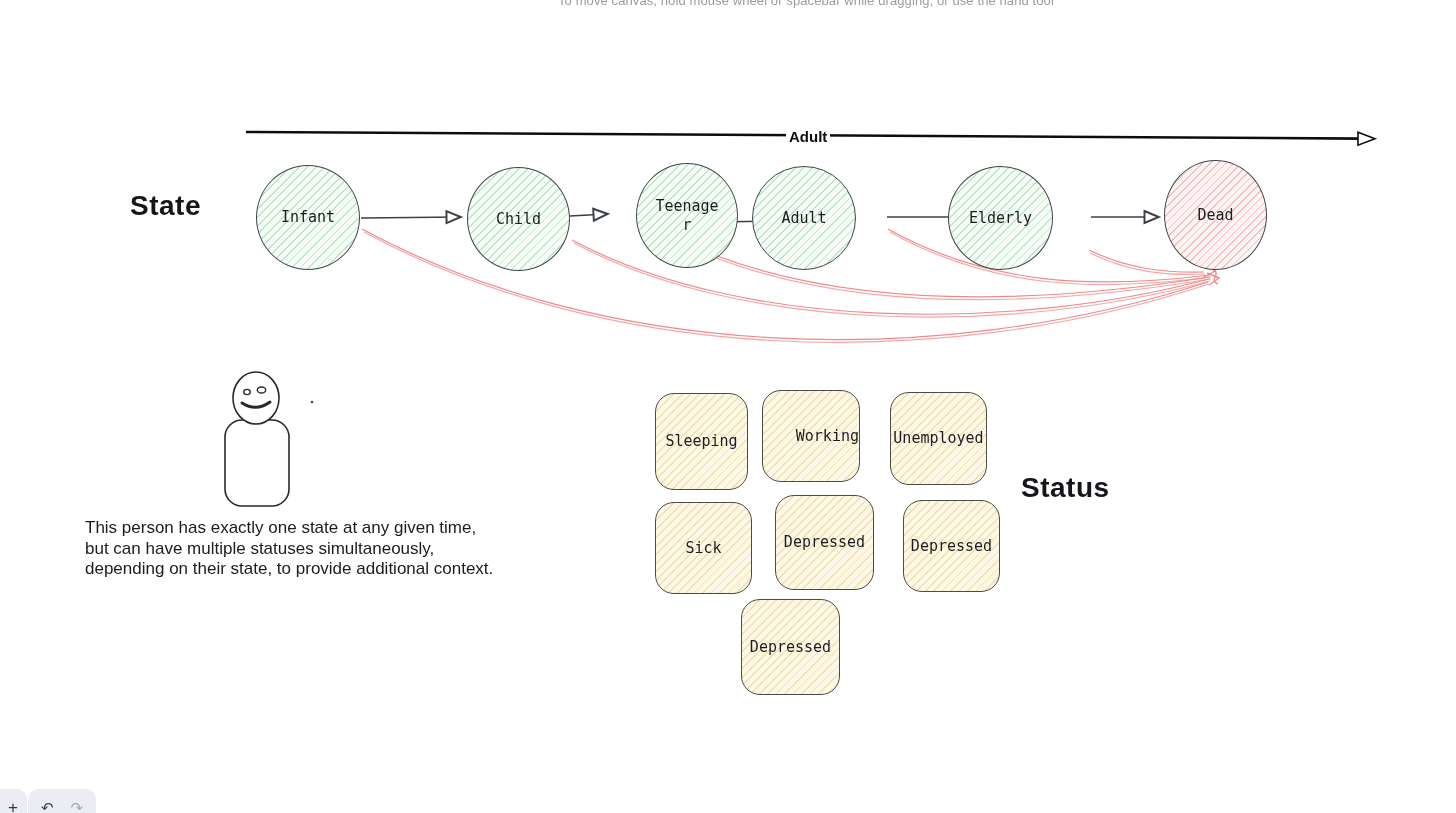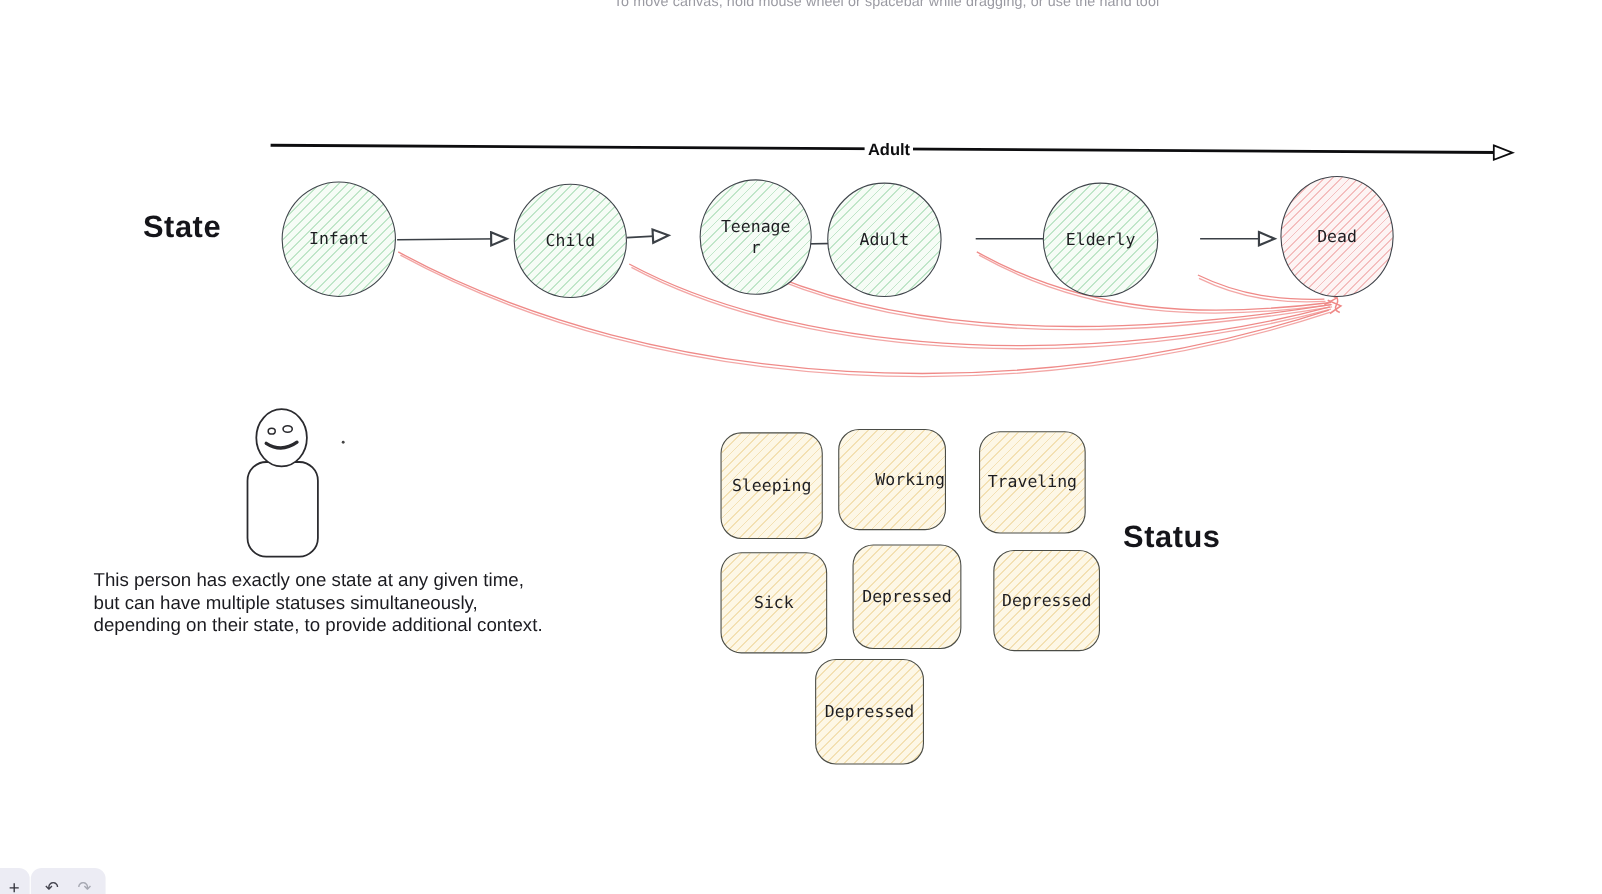--- a/index.html
+++ b/index.html
@@ -163,21 +163,21 @@
   <span class="node-label">Dead</span>
 </div>
 
 <div class="abs status-card" style="left:643px;top:393px;width:91px;height:95px;margin-left:12px;">
   <span class="node-label">Sleeping</span>
 </div>
 <div class="abs status-card" style="left:762px;top:390px;width:96px;height:90px;justify-content:flex-end;">
   <span class="node-label">Working</span>
 </div>
 <div class="abs status-card" style="left:890px;top:392px;width:95px;height:91px;">
-  <span class="node-label">Traveling</span>
+  <span class="node-label">Unemployed</span>
 </div>
 <div class="abs status-card" style="left:655px;top:502px;width:95px;height:90px;">
   <span class="node-label">Sick</span>
 </div>
 <div class="abs status-card" style="left:775px;top:495px;width:97px;height:93px;">
   <span class="node-label">Depressed</span>
 </div>
 <div class="abs status-card" style="left:903px;top:500px;width:95px;height:90px;">
   <span class="node-label">Depressed</span>
 </div>

